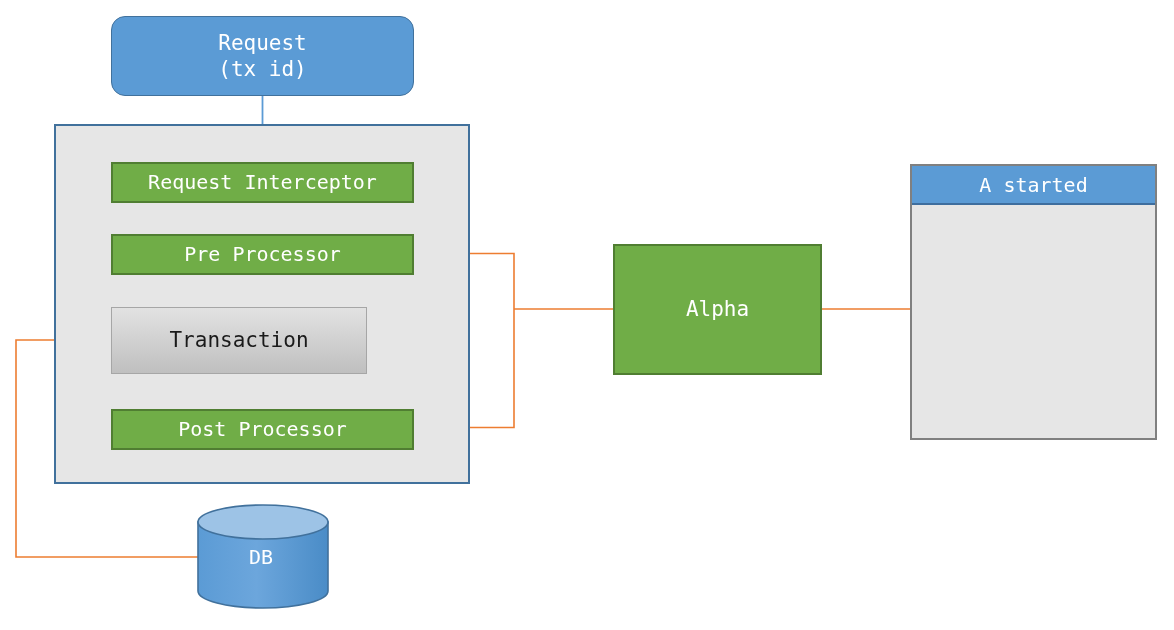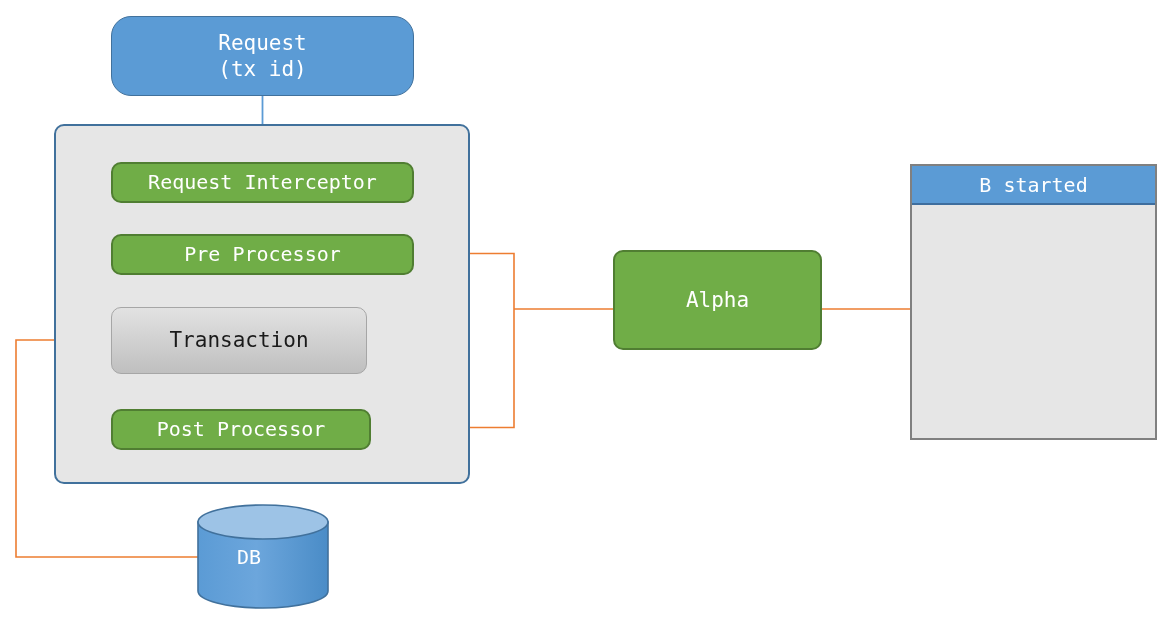--- a/index.html
+++ b/index.html
@@ -22,30 +22,29 @@
   }
   .node {
     position: absolute;
     box-sizing: border-box;
     display: flex;
     align-items: center;
     justify-content: center;
     text-align: center;
     white-space: pre-line;
     line-height: 1.25;
-    border-radius: 10px;
   }
 
   
   #request-box {
     left: 111px; top: 16px;
     width: 303px; height: 80px;
     background: #5B9BD5;
     border: 1.5px solid #41719C;
-    border-radius: 20px;
+    border-radius: 14px;
     color: #ffffff;
     font-size: 21px;
   }
 
   
   #pipeline-container {
     left: 54px; top: 124px;
     width: 416px; height: 360px;
     background: #E6E6E6;
     border: 2.5px solid #41719C;
@@ -53,36 +52,36 @@
 
   
   .green-box {
     background: #70AD47;
     border: 2px solid #507E32;
     color: #ffffff;
     font-size: 20px;
   }
   #request-interceptor { left: 111px; top: 162px; width: 303px; height: 41px; }
   #pre-processor       { left: 111px; top: 234px; width: 303px; height: 41px; align-items: center; }
-  #post-processor      { left: 111px; top: 409px; width: 260px; height: 41px; }
+  #post-processor      { left: 111px; top: 409px; width: 303px; height: 41px; }
 
   
   #transaction {
     left: 111px; top: 307px;
     width: 256px; height: 67px;
     background: linear-gradient(180deg, #E2E2E2 0%, #CFCFCF 55%, #BFBFBF 100%);
     border: 1.5px solid #A6A6A6;
     color: #1a1a1a;
     font-size: 21px;
   }
 
   
   #alpha-box {
-    left: 613px; top: 250px;
-    width: 209px; height: 100px;
+    left: 613px; top: 244px;
+    width: 209px; height: 131px;
     background: #70AD47;
     border: 2px solid #507E32;
     color: #ffffff;
     font-size: 21px;
   }
 
   
   #event-list-panel {
     position: absolute;
     left: 910px; top: 164px;
@@ -97,21 +96,21 @@
     background: #5B9BD5;
     border-bottom: 2px solid #3E6E9E;
     color: #ffffff;
     font-size: 20px;
     display: flex;
     align-items: center;
     justify-content: center;
   }
   #db-label {
     position: absolute;
-    left: 184px; top: 540px;
+    left: 196px; top: 540px;
     width: 130px; height: 34px;
     display: flex;
     align-items: center;
     justify-content: center;
     color: #ffffff;
     font-size: 20px;
   }
 </style>
 </head>
 <body>
@@ -176,19 +175,19 @@
 <div class="node green-box" id="post-processor">
   <span>Post Processor</span>
 </div>
 
 <div class="node" id="alpha-box">
   <span>Alpha</span>
 </div>
 
 <div id="event-list-panel">
   <div class="event-row">
-    <span>B started</span>
+    <span>A started</span>
   </div>
 </div>
 
 <div id="db-label">
   <span>DB</span>
 </div>
 
 </body></html>

